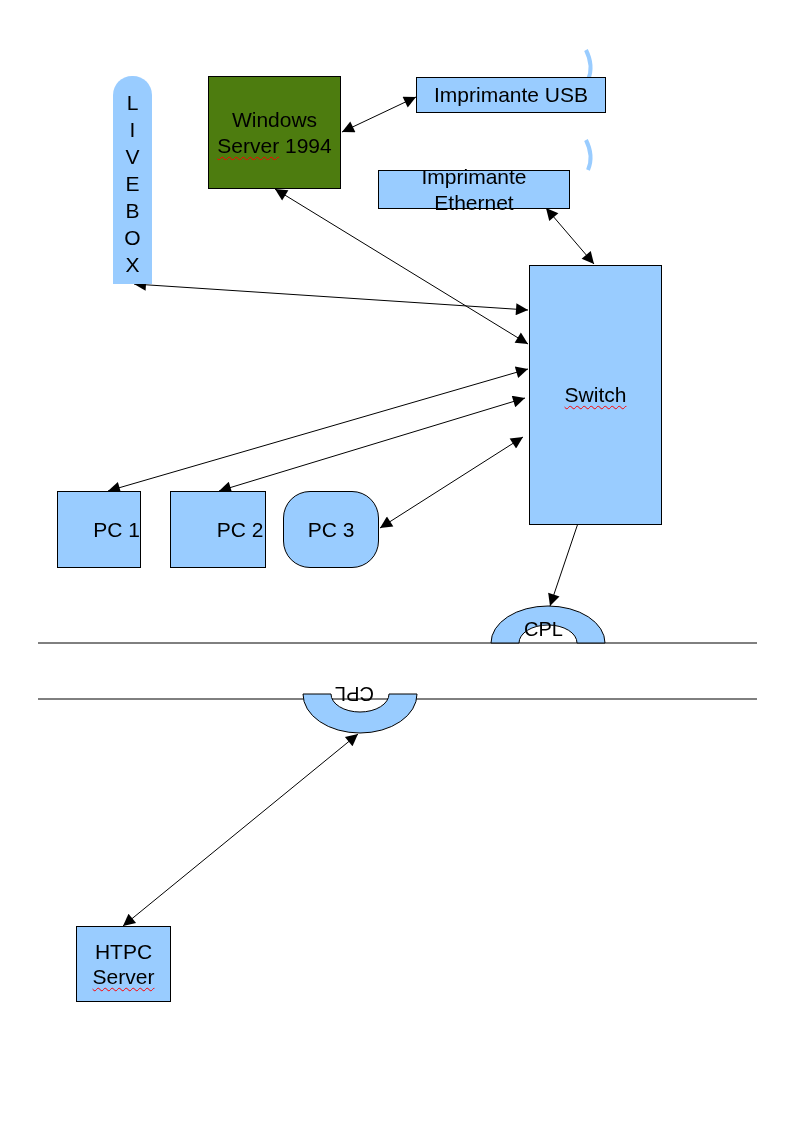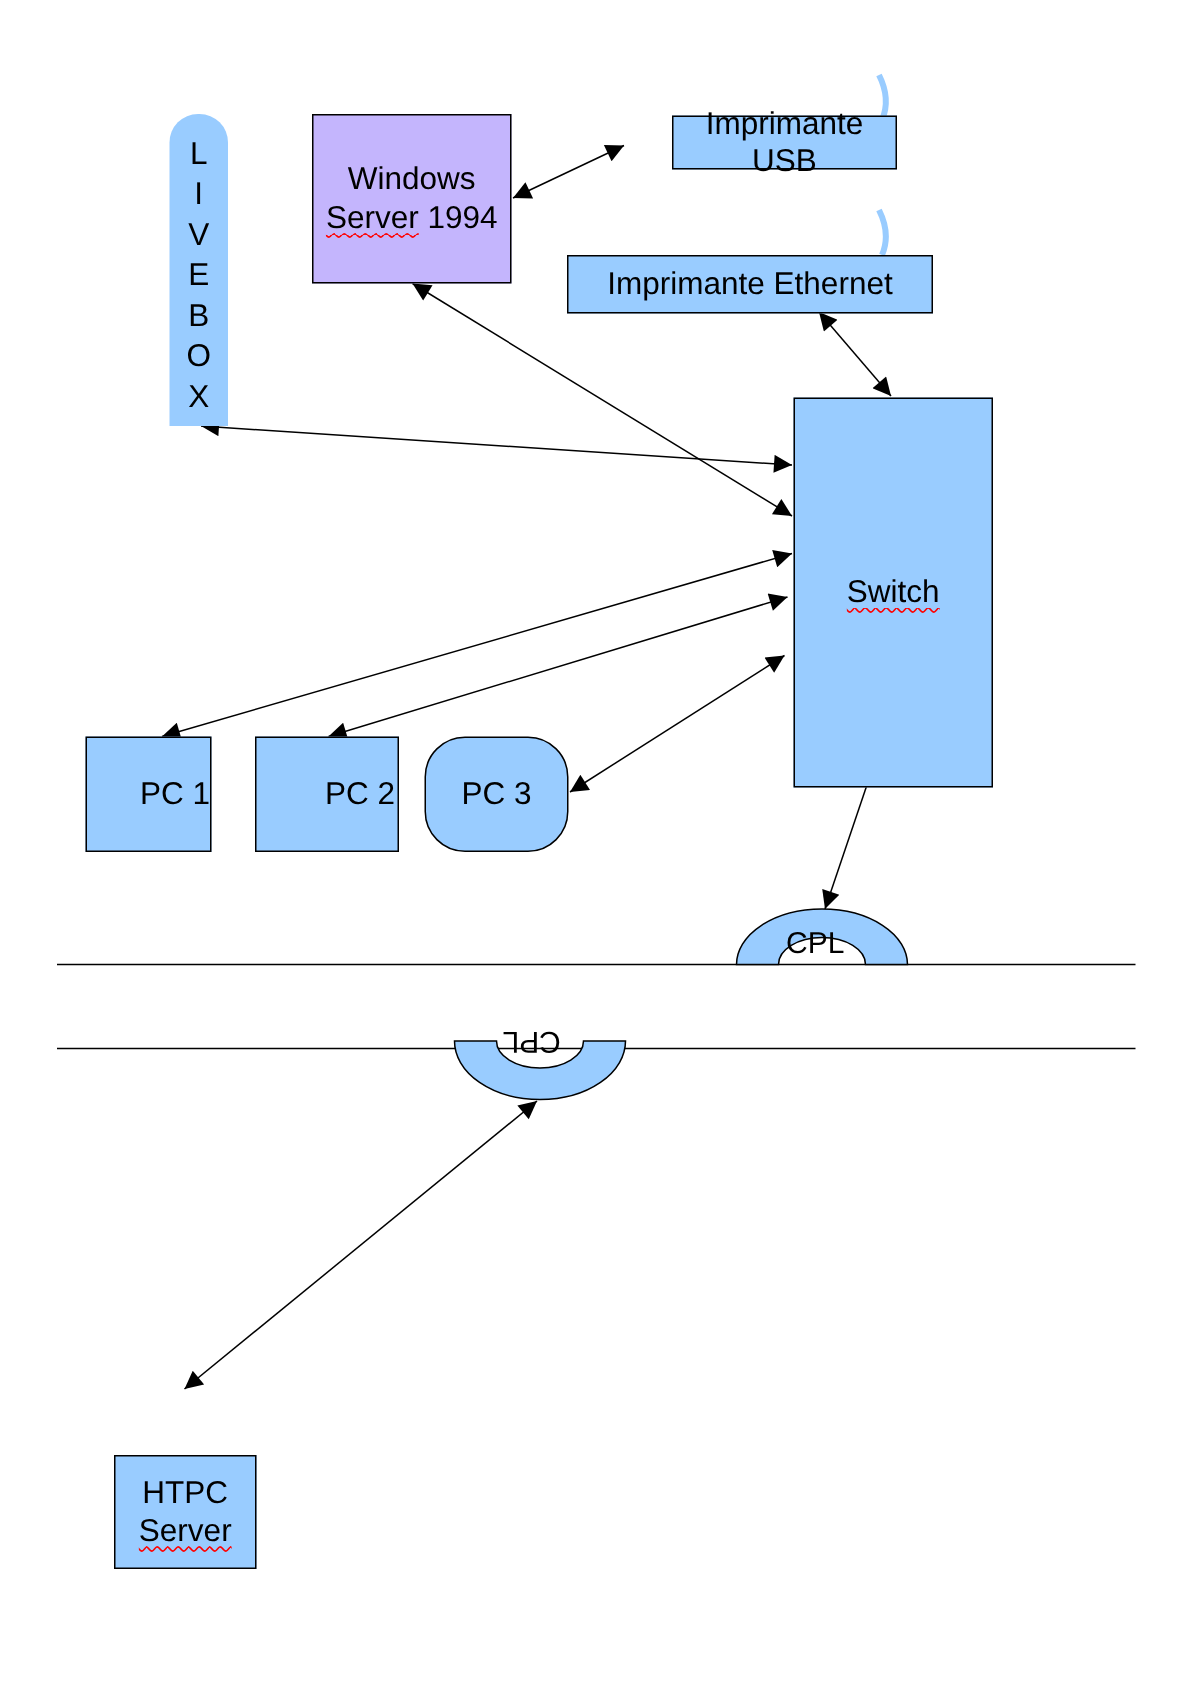--- a/index.html
+++ b/index.html
@@ -1,19 +1,19 @@
 <!DOCTYPE html>
 <html><head>
   <meta charset="utf-8">
   <style>
     html, body { margin: 0; padding: 0; background: #ffffff; }
     body { width: 794px; height: 1123px; position: relative; overflow: hidden; font-family: "Liberation Sans", sans-serif; }
     #canvas { position: absolute; left: 0; top: 0; width: 794px; height: 1123px; }
     .node { position: absolute; box-sizing: border-box; border: 1px solid #000; background: #99ccff; display: flex; align-items: center; justify-content: center; text-align: center; color: #000; font-size: 21px; line-height: 1.2; }
-    .node.dark { background: #c4b5fd; text-align: center; }
+    .node.dark { background: #4d7c0f; text-align: center; }
     .spell { text-decoration: underline wavy #ff0000; text-decoration-thickness: 1px; text-underline-offset: 3px; }
     .livebox { position: absolute; left: 113px; top: 76px; width: 39px; height: 208px; background: #99ccff; border-radius: 19px 19px 0 0; display: flex; flex-direction: column; align-items: center; justify-content: center; font-size: 21px; line-height: 27px; color: #000; }
     .cpl-label { position: absolute; font-size: 20px; color: #000000; }
   </style>
 </head>
 <body>
 
 <svg id="canvas" width="794" height="1123" viewBox="0 0 794 1123" xmlns="http://www.w3.org/2000/svg">
   <defs>
     <marker id="ah" viewBox="0 0 10 10" refX="10" refY="5" markerWidth="16" markerHeight="12" markerUnits="userSpaceOnUse" orient="auto-start-reverse">
@@ -46,40 +46,40 @@
 
 <div class="livebox">
   <span id="livebox-letters" style="writing-mode: vertical-lr; text-orientation: upright; letter-spacing: 4px; margin-top:10px;">LIVEBOX</span>
 </div>
 
 <div class="node dark" style="left:208px; top:76px; width:133px; height:113px; flex-direction:column;">
   <span>Windows</span>
   <span><span class="spell">Server</span><span> 1994</span></span>
 </div>
 
-<div class="node" style="left:416px; top:77px; width:150px; height:36px;margin-left:32px;">
+<div class="node" style="left:416px; top:77px; width:190px; height:36px;">
   <span>Imprimante USB</span>
 </div>
-<div class="node" style="left:378px; top:170px; width:244px; height:39px;">
+<div class="node" style="left:378px; top:170px; width:192px; height:39px;">
   <span>Imprimante Ethernet</span>
 </div>
 
 <div class="node" style="left:529px; top:265px; width:133px; height:260px;">
   <span class="spell">Switch</span>
 </div>
 
 <div class="node" style="left:57px; top:491px; width:84px; height:77px;justify-content:flex-end;">
   <span>PC 1</span>
 </div>
 <div class="node" style="left:170px; top:491px; width:96px; height:77px;padding-left:44px;">
   <span>PC 2</span>
 </div>
 <div class="node" style="left:283px; top:491px; width:96px; height:77px;border-radius:27px;">
   <span>PC 3</span>
 </div>
 
 <span class="cpl-label" style="left:524px; top:618px;">CPL</span>
 <span class="cpl-label" style="left:335px; top:682px; transform: rotate(180deg); display:inline-block;">CPL</span>
 
-<div class="node" style="left:76px; top:926px; width:95px; height:76px; flex-direction:column;margin-top:44px;">
+<div class="node" style="left:76px; top:926px; width:95px; height:76px; flex-direction:column;">
   <span>HTPC</span>
   <span class="spell">Server</span>
 </div>
 
 </body></html>

